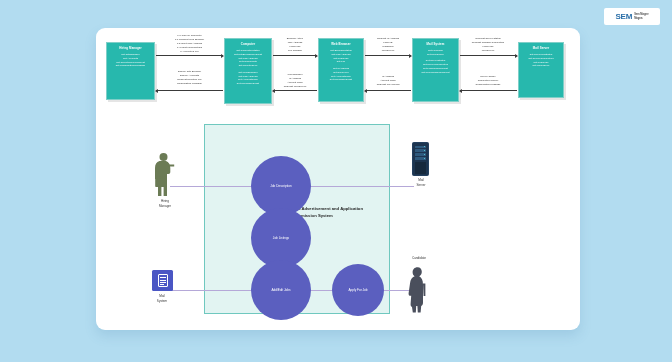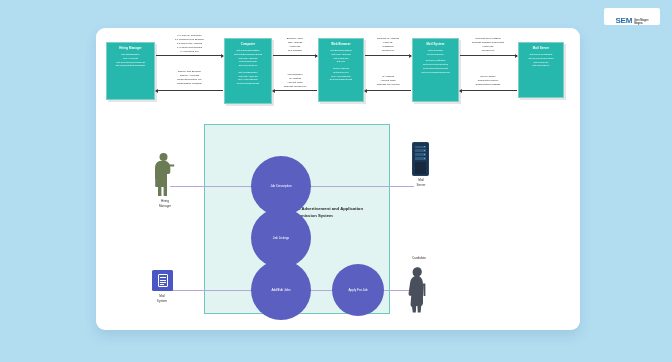--- a/index.html
+++ b/index.html
@@ -10,21 +10,21 @@
     font-family: "Liberation Sans", sans-serif;
   }
   #stage { position: relative; width: 672px; height: 362px; }
 
   
   .logo {
     position: absolute; top: 8px; left: 604px;
     width: 56px; height: 17px;
     background: #ffffff;
     border-radius: 2px;
-    display: flex; align-items: flex-end; justify-content: center;
+    display: flex; align-items: center; justify-content: center;
     gap: 2px;
     padding: 0 3px;
   }
   .logo-mark {
     font-size: 8px; font-weight: bold; color: #2b6fa8;
     letter-spacing: -0.2px; line-height: 1;
   }
   .logo-sub {
     font-size: 2.6px; line-height: 1.25; color: #4a4a4a;
     text-align: left; white-space: nowrap; font-weight: bold;

